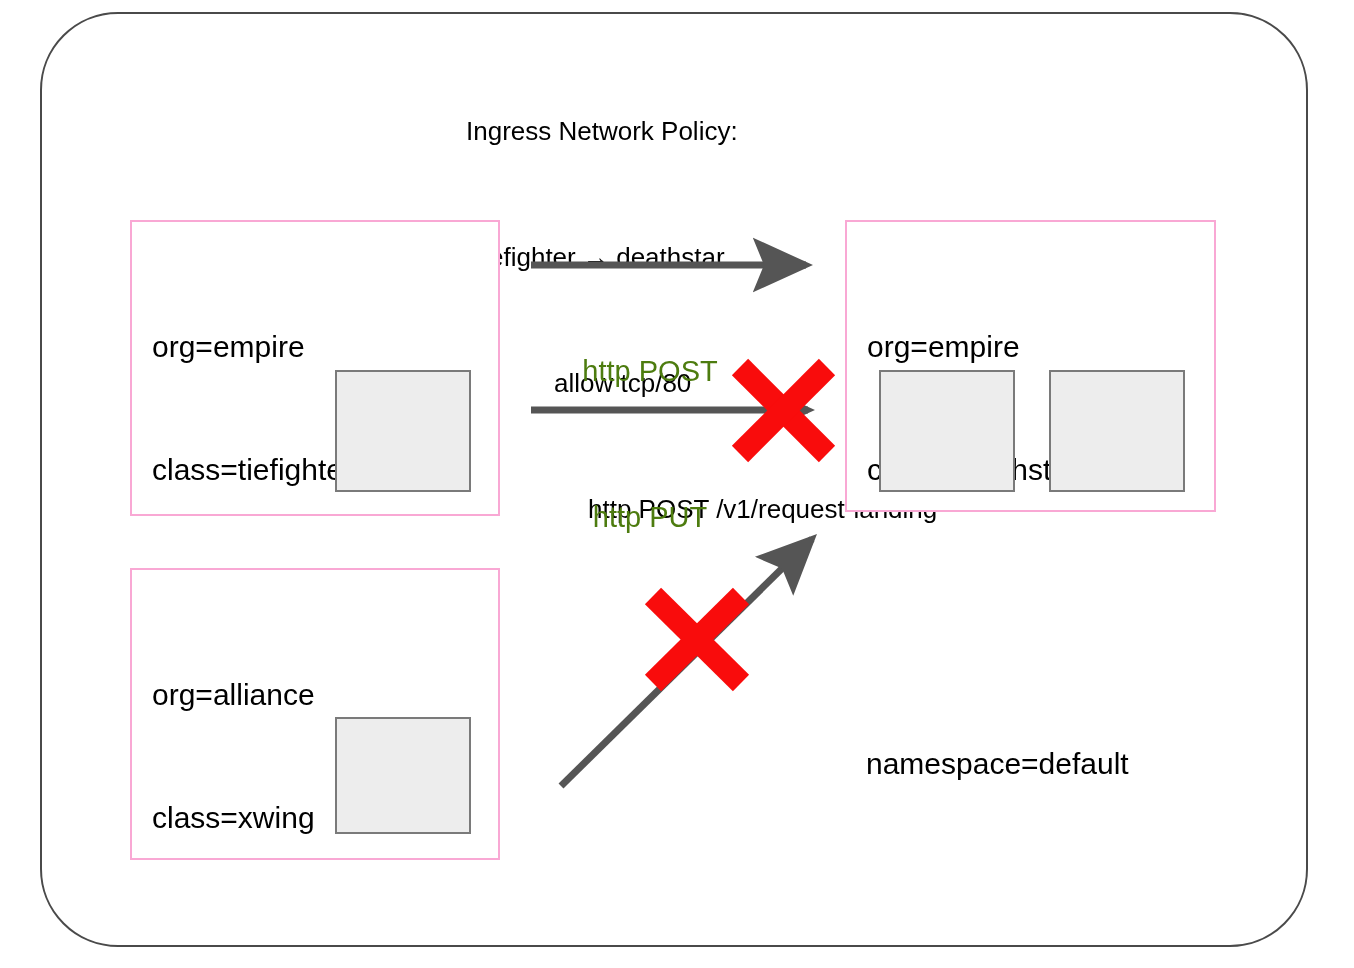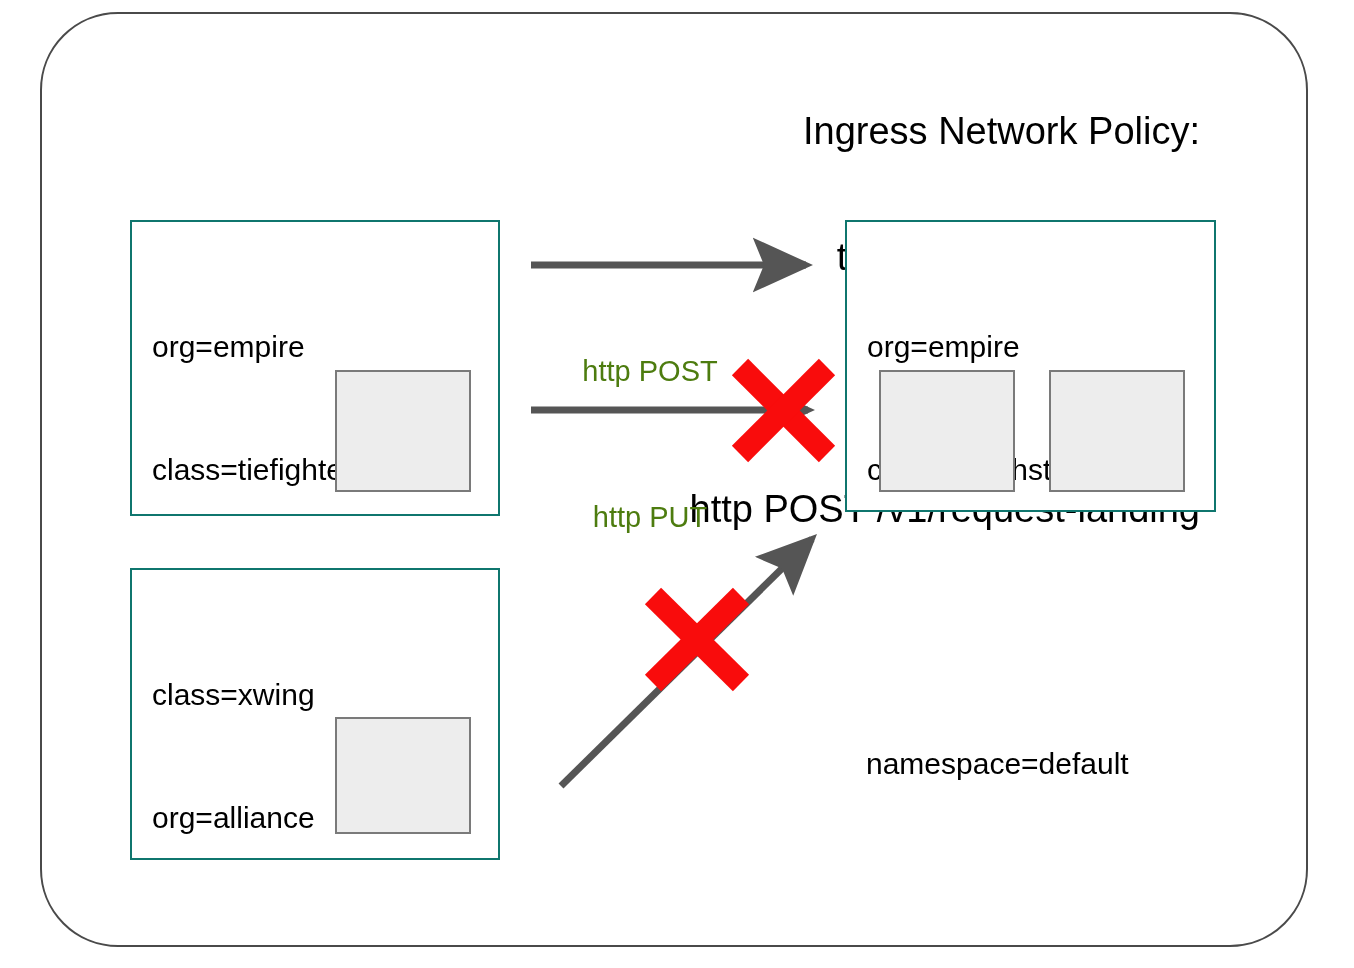--- a/index.html
+++ b/index.html
@@ -31,40 +31,40 @@
     border-radius: 78px;
     background: transparent;
   }
 
   
   .policy-title {
     position: absolute;
     left: 300px;
     top: 26px;
     width: 900px;
-    text-align: right;
-    font-size: 38px;
+    text-align: left;
+    font-size: 26px;
     line-height: 42px;
     color: #000;
     white-space: pre;
   }
   .policy-title .ln {
     display: block;
     white-space: pre;
   }
   .policy-title .ln-0 { padding-left: 166px; }
   .policy-title .ln-1 { padding-left: 176px; }
   .policy-title .ln-2 { padding-left: 254px; }
   .policy-title .ln-3 { padding-left: 288px; }
 
   
   .endpoint-box {
     position: absolute;
     box-sizing: border-box;
-    border: 2px solid #0f766e;
+    border: 2px solid #f9a8d4;
     background: #ffffff;
   }
   .endpoint-labels {
     position: absolute;
     left: 20px;
     top: 22px;
     font-size: 30px;
     line-height: 41px;
     color: #000;
     white-space: pre;
@@ -142,22 +142,22 @@
     <div class="endpoint-labels">
       <span>org=empire</span>
       <span>class=deathstar</span>
     </div>
     <div class="pod-square" style="left:32px; top:148px; width:136px; height:122px;"></div>
     <div class="pod-square" style="left:202px; top:148px; width:136px; height:122px;"></div>
   </div>
 
   <div class="endpoint-box" id="box-xwing">
     <div class="endpoint-labels">
+      <span>org=alliance</span>
       <span>class=xwing</span>
-      <span>org=alliance</span>
     </div>
     <div class="pod-square" style="left:203px; top:147px; width:136px; height:117px;"></div>
   </div>
 
   <svg id="overlay" viewBox="0 0 1354 968">
     <defs>
       <marker id="arrowhead" markerWidth="9" markerHeight="9" refX="7.6" refY="4.5" orient="auto" markerUnits="strokeWidth">
         <path d="M 0 0.6 L 8.6 4.5 L 0 8.4 L 1.6 4.5 Z" fill="#555555"></path>
       </marker>
     </defs>

